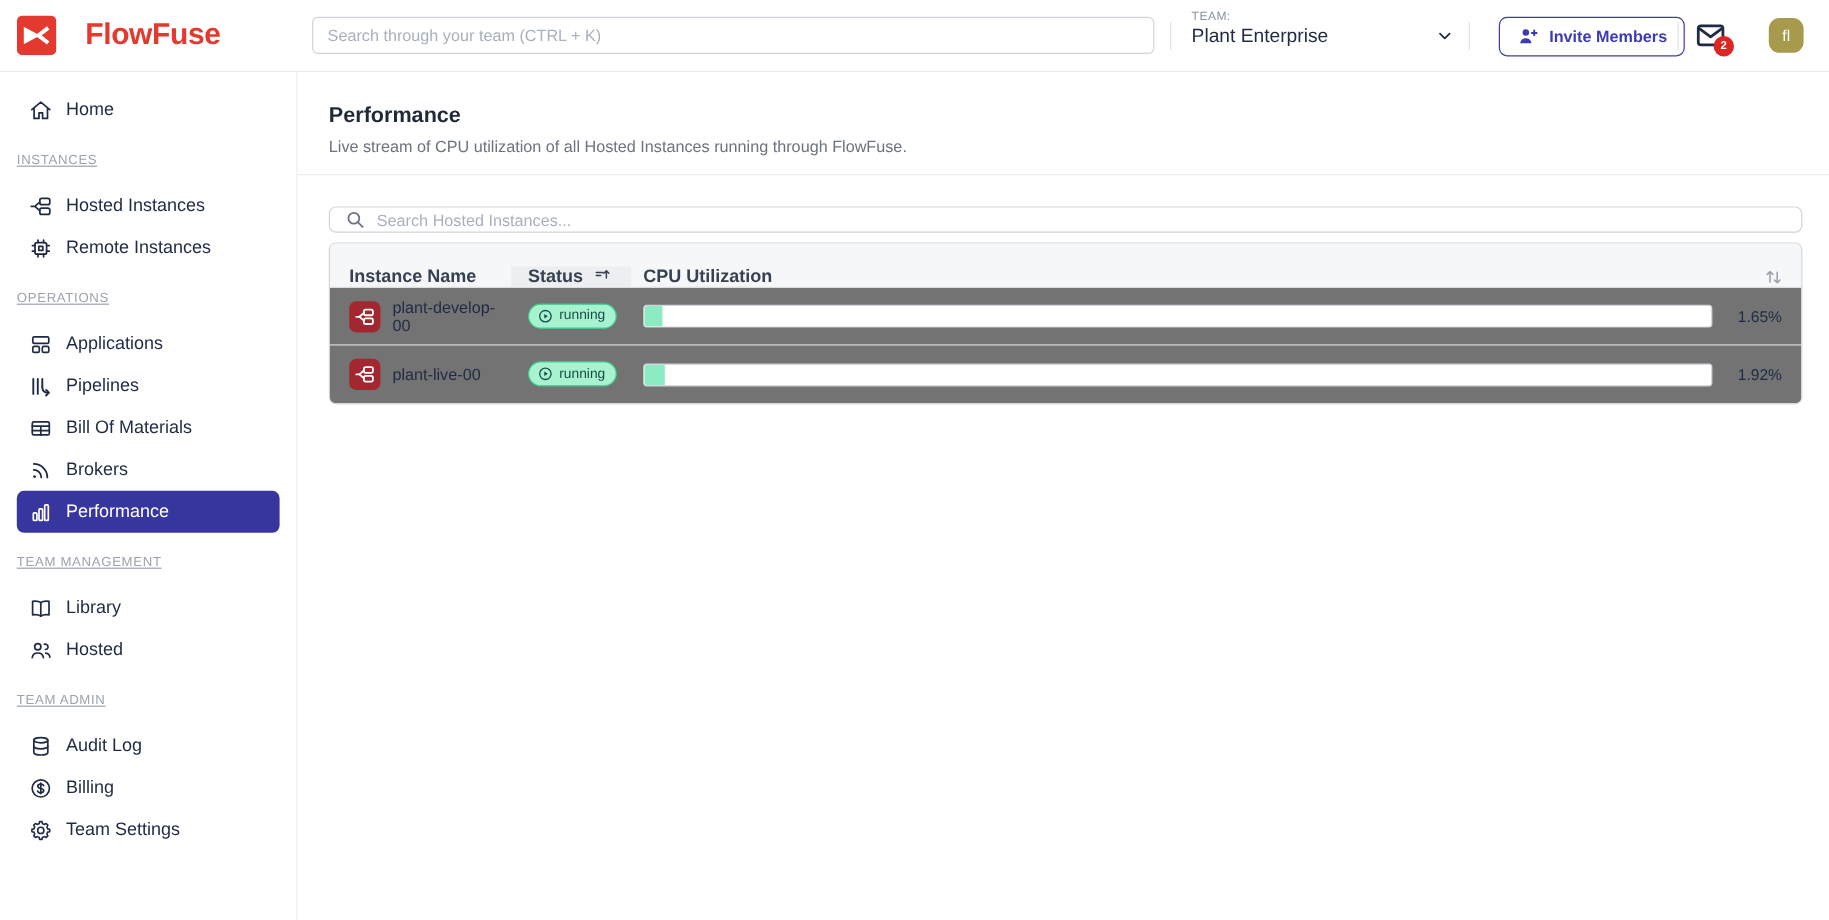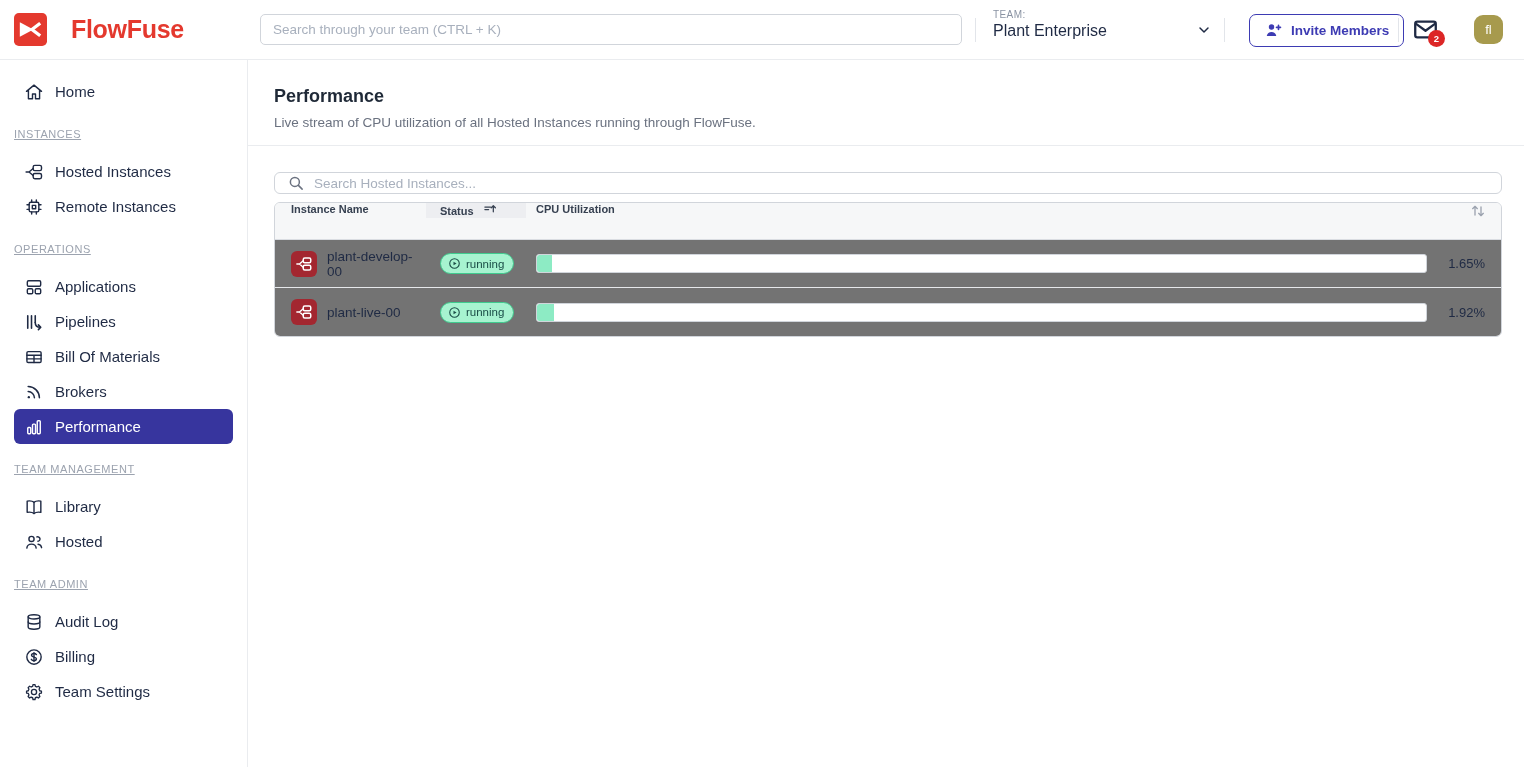--- a/index.html
+++ b/index.html
@@ -50,22 +50,22 @@
   .page-head{padding:26px 26px 15px 26px; border-bottom:1px solid #EAECEF;}
   .page-title{font-size:18px; font-weight:bold; color:#1F2937;}
   .page-sub{font-size:13.5px; color:#6B7280; margin-top:8px;}
   .content{padding:26px 22px 0 26px;}
   .tsearch{height:22px; border:1px solid #D1D5DB; border-radius:6px; display:flex;
     align-items:center; gap:9px; padding:0 12px; background:#fff;}
   .tsearch svg{color:#6B7280;}
   .tsearch input{border:none; outline:none; flex:1; font-size:13.5px; color:var(--navy); font-family:inherit;}
   .tsearch input::placeholder{color:#A8B0BD;}
   .table-card{margin-top:8px; border:1px solid #D1D5DB; border-radius:6px; overflow:hidden; background:#fff;}
-  .thead{display:flex; align-items:flex-start; background:#F6F7F8; height:37px;
-    border-bottom:1px solid #DADDE2; font-size:11px; font-weight:bold; color:#374151;}
+  .thead{display:flex; align-items:flex-end; background:#F6F7F8; height:37px;
+    border-bottom:1px solid #DADDE2; font-size:15px; font-weight:bold; color:#374151;}
   .th{display:flex; align-items:center;}
   .th-name{width:151px; padding-left:16px; cursor:pointer;}
   .th-status{width:100px; padding-left:14px; gap:9px; background:#EDEEF1; cursor:pointer; color:#374151;}
   .th-cpu{flex:1; padding-left:10px;}
   .th-sort{width:46px; justify-content:center; color:#9CA3AF; cursor:pointer;}
   .trow{display:flex; align-items:center; height:48px; border-bottom:1px solid #E6E8EB; cursor:pointer; background:#737373;}
   .trow:last-child{border-bottom:none;align-items:center;}
   .cell-name{width:151px; padding-left:16px; display:flex; align-items:center; gap:10px; font-size:13.5px;}
   .inst-ico{width:26px; height:26px; border-radius:6px; background:var(--instance-red);
     display:flex; align-items:center; justify-content:center; flex:none;}

